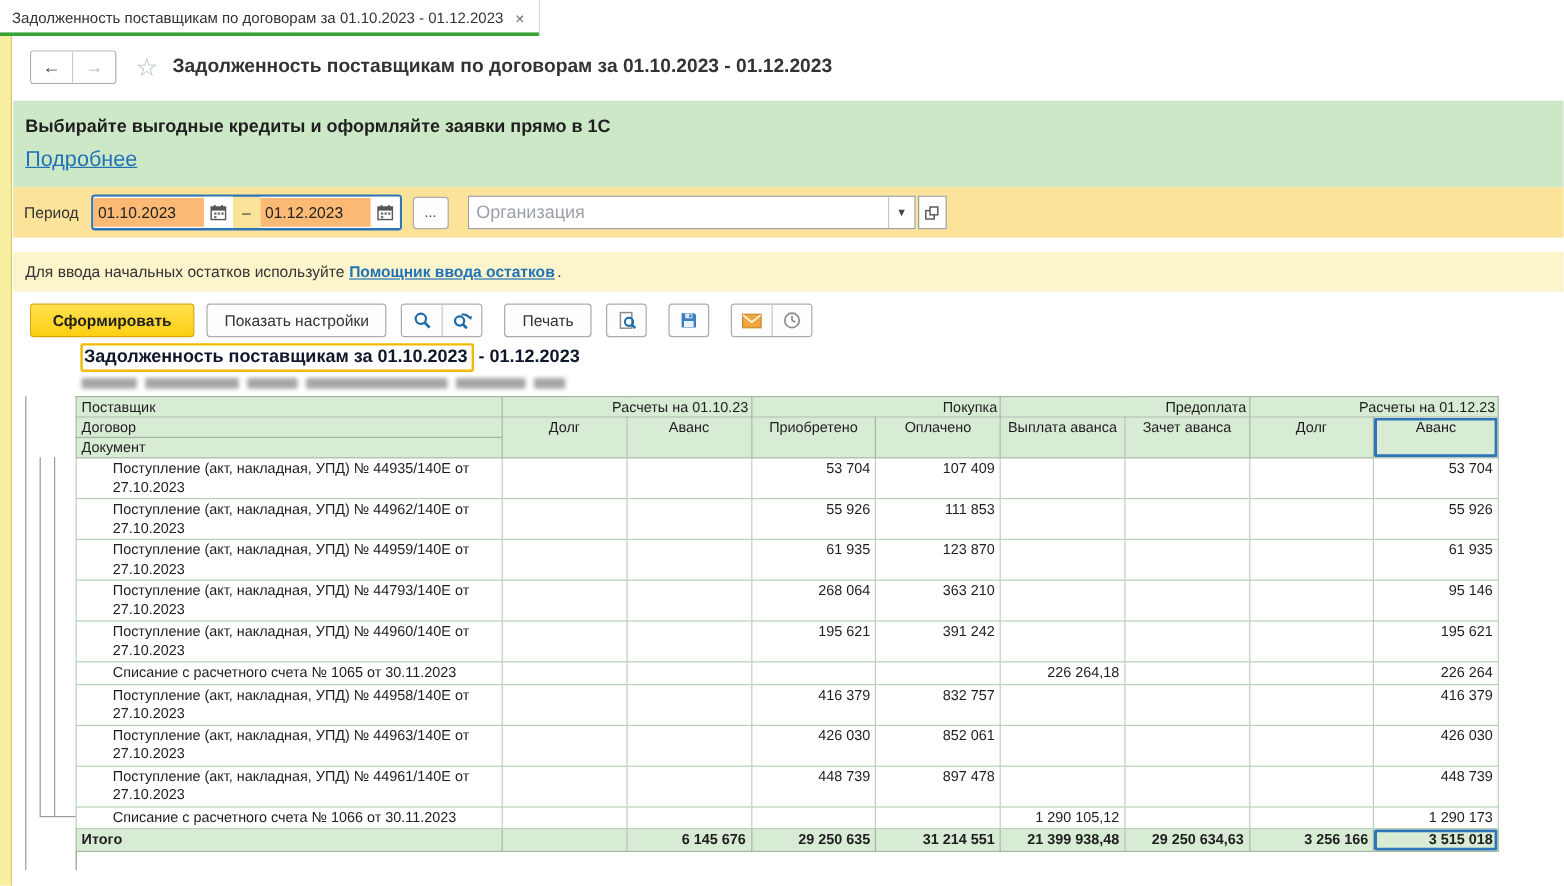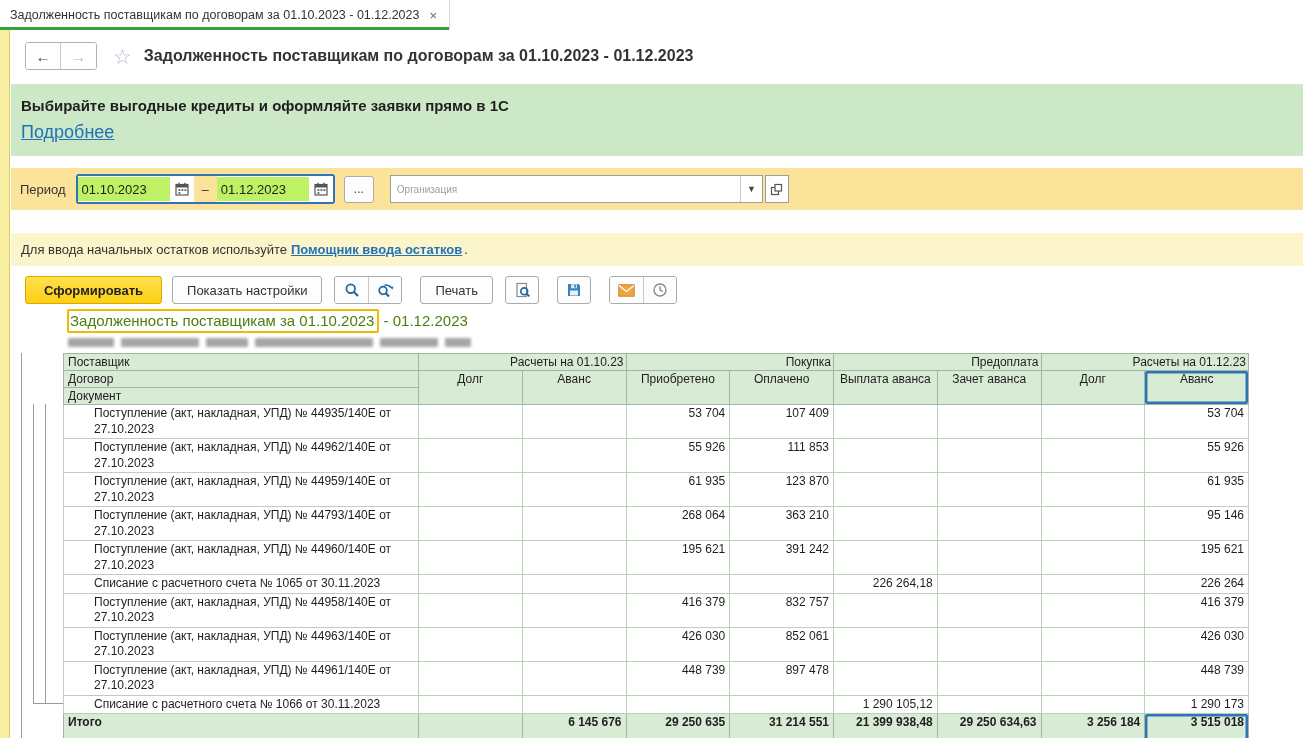--- a/index.html
+++ b/index.html
@@ -28,79 +28,79 @@
   .nav-btn.fwd { color:#b5b5b5; }
   .star { margin-left:16px; font-size:21px; color:#aebccb; line-height:1; }
   .page-title { margin-left:12px; font-size:16px; font-weight:700; color:#333; }
 
   
   .banner { margin-top:14px; height:72px; background:#cde8c7; padding:13px 0 0 10px; }
   .banner-text { font-size:15px; font-weight:700; color:#1f1f1f; }
   .banner-link { display:inline-block; margin-top:8px; font-size:18px; color:#2272b8; text-decoration:underline; }
 
   
-  .period-row { margin-top:12px; height:42px; background:#fbe39a; display:flex; align-items:center; padding-left:9px; }
+  .period-row { height:42px; background:#fbe39a; display:flex; align-items:center; padding-left:9px; }
   .period-label { font-size:13px; color:#333; }
   .date-group { display:flex; align-items:center; margin-left:10px; border:2px solid #2e74b8;
     border-radius:3px; background:#fbe39a; height:30px; }
   .date-field { display:flex; align-items:center; background:#fff; height:26px; }
   .date-input { width:92px; height:24px; border:none; outline:none; font-size:13px; padding:0 4px;
-    font-family:"Liberation Sans",sans-serif; color:#222; background:#bef264; }
+    font-family:"Liberation Sans",sans-serif; color:#222; background:#fdba74; }
   .cal-btn { width:24px; height:26px; display:flex; align-items:center; justify-content:center; background:#fff; border:none; }
   .date-dash { padding:0 8px; font-size:13px; color:#333; }
   .more-btn { margin-left:9px; width:30px; height:27px; background:#fdfdfd; border:1px solid #ababab;
     border-radius:3px; font-size:12px; color:#444; display:flex; align-items:center; justify-content:center; }
   .org-wrap { display:flex; margin-left:16px; }
   .org-combo { display:flex; align-items:center; width:373px; height:28px; background:#fff; border:1px solid #9e9e9e; }
-  .org-input { flex:1; border:none; outline:none; height:24px; font-size:10px; padding:0 6px;
+  .org-input { flex:1; border:none; outline:none; height:24px; font-size:15px; padding:0 6px;
     font-family:"Liberation Sans",sans-serif; color:#222; background:#fff; }
   .org-input::placeholder { color:#9aa0a6; }
   .combo-drop { width:22px; height:26px; display:flex; align-items:center; justify-content:center;
     border-left:1px solid #c9c9c9; font-size:9px; color:#444; }
   .open-btn { width:24px; height:28px; margin-left:2px; background:#fdfdfd; border:1px solid #9e9e9e;
     display:flex; align-items:center; justify-content:center; }
 
   
-  .info-row { margin-top:23px; height:33px; background:#fcf5cc; display:flex; align-items:center;
+  .info-row { margin-top:12px; height:33px; background:#fcf5cc; display:flex; align-items:center;
     padding-left:10px; font-size:13px; color:#333; }
   .info-link { color:#2272b8; font-weight:700; text-decoration:underline; margin:0 2px 0 4px; }
 
   
   .toolbar { margin-top:6px; height:36px; display:flex; align-items:center; padding-left:14px; }
   .btn { height:28px; display:inline-flex; align-items:center; justify-content:center; padding:0 14px;
     font-size:13px; color:#333; background:#fdfdfd; border:1px solid #ababab; border-radius:3px; }
   .btn-primary { background:linear-gradient(#ffe14f,#fccf12); border:1px solid #d9a900; font-weight:700;
     color:#1f1f1f; padding:0 18px; }
   .btn-group { display:flex; border:1px solid #ababab; border-radius:3px; overflow:hidden; background:#fdfdfd; }
   .icon-btn { width:33px; height:26px; display:flex; align-items:center; justify-content:center; background:#fdfdfd; border:none; }
   .btn-group .icon-btn + .icon-btn { border-left:1px solid #c9c9c9; }
   .icon-solo { width:34px; height:28px; display:flex; align-items:center; justify-content:center;
     background:#fdfdfd; border:1px solid #ababab; border-radius:3px; }
   .sp10 { width:10px; } .sp12 { width:12px; } .sp18 { width:18px; }
 
   
   .report { position:relative; margin-top:4px; }
-  .rep-title { margin-left:56px; font-size:15px; font-weight:400; color:#4d7c0f; }
+  .rep-title { margin-left:56px; font-size:15px; font-weight:700; color:#0f172a; }
   .rep-title .hl { border:2px solid #efbb00; border-radius:2px; padding:1px 3px 2px 1px; }
   .redacted { margin:7px 0 0 57px; height:12px; display:flex; gap:7px; align-items:center;
     filter:blur(1.6px); opacity:.8; }
   .redacted span { display:inline-block; height:9px; background:#8f8f8f; border-radius:1px; }
   .sort-line { margin:6px 0 0 56px; font-size:11.5px; color:#222; }
 
   .table-zone { position:relative; margin:5px 0 0 52px; width:1185px; }
   table.rep { border-collapse:collapse; table-layout:fixed; width:1185px; font-size:12px; color:#1e1e1e; }
   table.rep th, table.rep td { border:1px solid #b8d2b8; overflow:hidden; }
   table.rep th { background:#d8ebd4; font-weight:400; border-color:#9fb79f; }
   th.grp { height:17px; text-align:right; padding:0 2px; }
   th.sub { height:34px; text-align:center; vertical-align:top; padding-top:1px; }
   th.lh { text-align:left; padding:0 4px; height:16px; }
   .sel { box-shadow:inset 0 0 0 2.5px #2e74b8; border-radius:2px; }
   td.doc-cell { padding:1px 4px 1px 30px; line-height:15.5px; vertical-align:top; }
   td.num-cell { padding:1px 4px; text-align:right; vertical-align:top; white-space:nowrap; line-height:15.5px; }
-  tr.total-row td { background:#d8ebd4; font-weight:700; height:30px; border-color:#9fb79f; }
+  tr.total-row td { background:#d8ebd4; font-weight:700; height:18px; border-color:#9fb79f; }
   tr.total-row td.doc-cell { padding-left:4px; }
 
   
   .gl-outer { position:absolute; left:-42px; top:0; height:calc(100% + 15px); border-left:1px solid #9a9a9a; }
   .gl-b1 { position:absolute; left:-30px; top:51px; height:299px; border-left:1px solid #9a9a9a; }
   .gl-b2 { position:absolute; left:-18px; top:51px; height:299px; border-left:1px solid #9a9a9a; }
   .gl-foot { position:absolute; left:-30px; top:350px; width:30px; border-top:1px solid #9a9a9a; }
   .gl-edge-ext { position:absolute; left:0; top:100%; height:15px; border-left:1px solid #9a9a9a; }
 
   svg { display:block; }
@@ -414,20 +414,20 @@
           </tbody>
         <tbody>
           <tr class="total-row">
             <td class="doc-cell">Итого</td>
             <td class="num-cell"></td>
             <td class="num-cell">6 145 676</td>
             <td class="num-cell">29 250 635</td>
             <td class="num-cell">31 214 551</td>
             <td class="num-cell">21 399 938,48</td>
             <td class="num-cell">29 250 634,63</td>
-            <td class="num-cell">3 256 184</td>
+            <td class="num-cell">3 256 166</td>
             <td class="num-cell sel">3 515 018</td>
           </tr>
         </tbody>
       </table>
     </div>
   </div>
 </div>
 
 </body></html>

